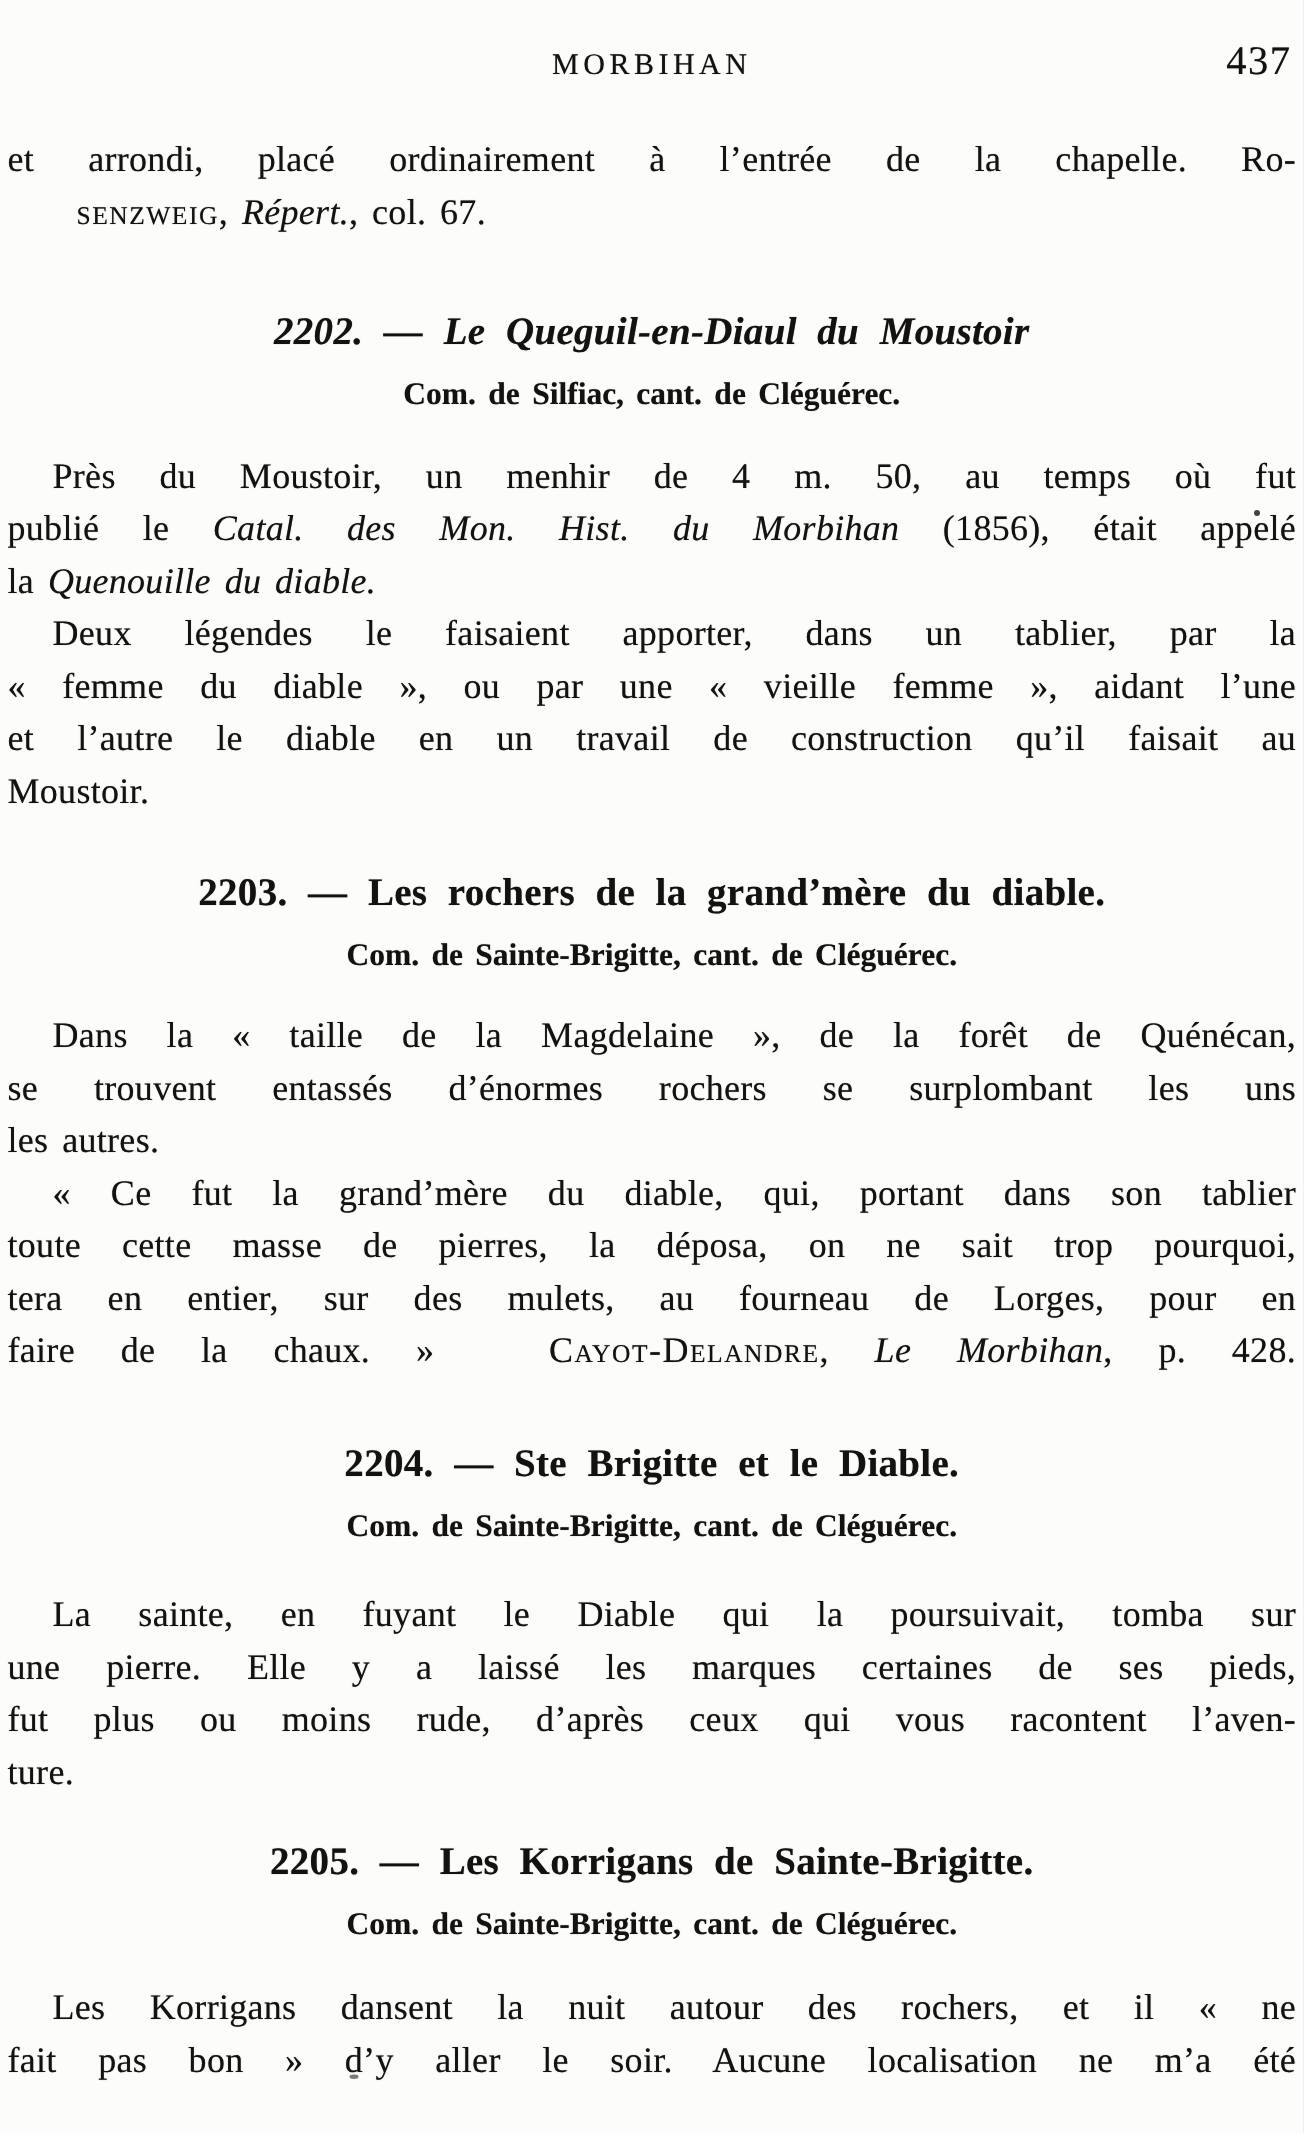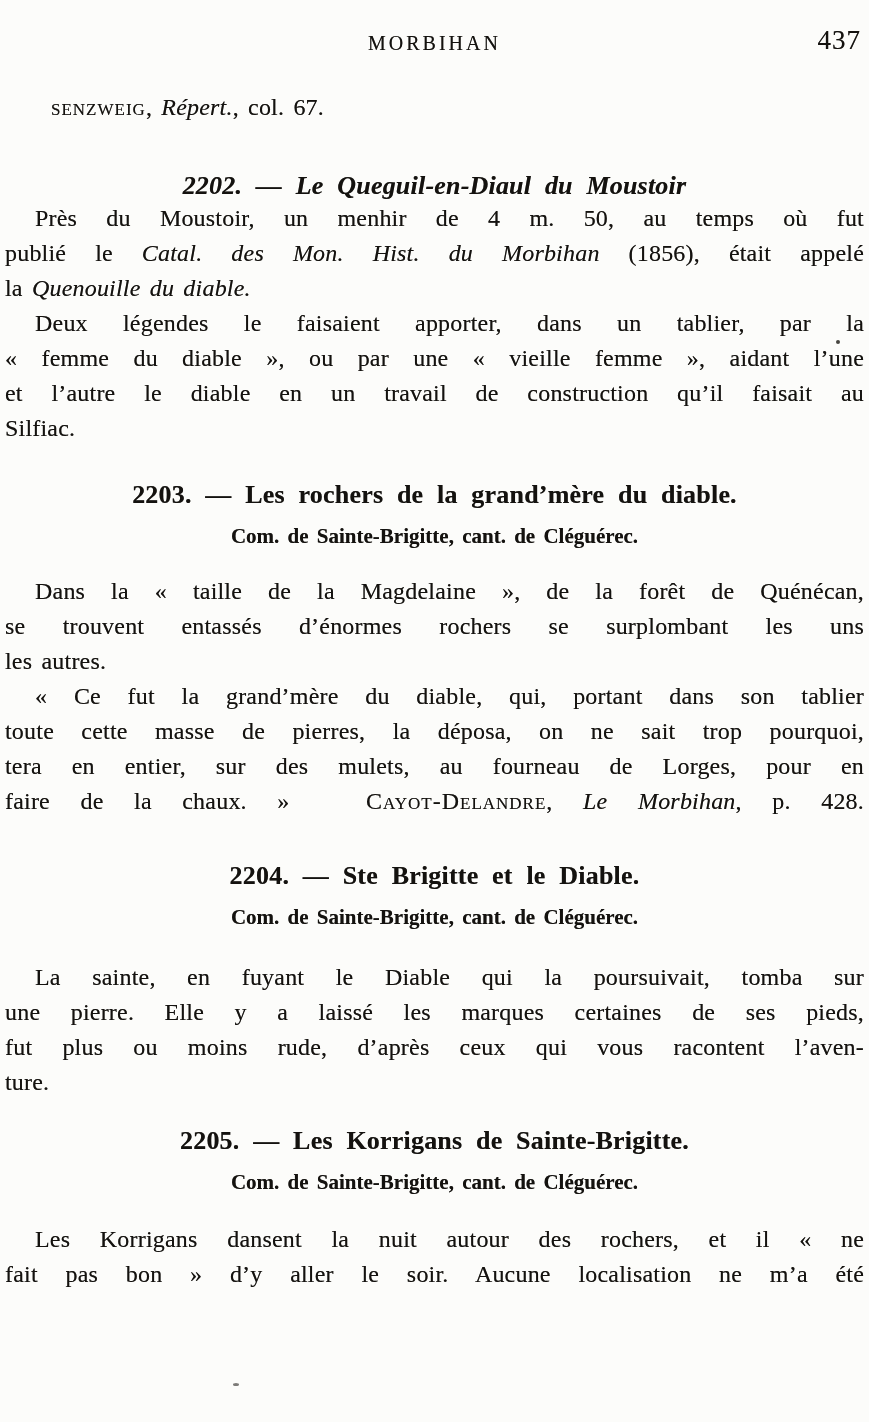--- a/index.html
+++ b/index.html
@@ -82,35 +82,37 @@
 <div class="page">
 
   <header class="page-header">
     <div class="running-title">MORBIHAN</div>
     <div class="page-number">437</div>
   </header>
 
   <main class="page-body">
 
     <section class="continuation">
+      <div class="line"><span class="seg-n">et arrondi, placé ordinairement à l’entrée de la chapelle. Ro-</span></div>
       <div class="line left"><span class="seg-sc">senzweig</span><span class="seg-n">, </span><span class="seg-i">Répert.</span><span class="seg-n">, col. 67.</span></div>
     </section>
 
     <section class="entry e1">
       <h2 class="entry-heading">2202. — Le Queguil-en-Diaul du Moustoir</h2>
+      <p class="entry-location">Com. de Silfiac, cant. de Cléguérec.</p>
       <div class="para">
         <div class="line indent"><span class="seg-n">Près du Moustoir, un menhir de 4 m. 50, au temps où fut</span></div>
         <div class="line"><span class="seg-n">publié le </span><span class="seg-i">Catal. des Mon. Hist. du Morbihan</span><span class="seg-n"> (1856), était appelé</span></div>
         <div class="line left"><span class="seg-n">la </span><span class="seg-i">Quenouille du diable.</span></div>
       </div>
       <div class="para">
         <div class="line indent"><span class="seg-n">Deux légendes le faisaient apporter, dans un tablier, par la</span></div>
         <div class="line"><span class="seg-n">« femme du diable », ou par une « vieille femme », aidant l’une</span></div>
         <div class="line"><span class="seg-n">et l’autre le diable en un travail de construction qu’il faisait au</span></div>
-        <div class="line left"><span class="seg-n">Silfiac.</span></div>
+        <div class="line left"><span class="seg-n">Moustoir.</span></div>
       </div>
     </section>
 
     <section class="entry e2">
       <h2 class="entry-heading">2203. — Les rochers de la grand’mère du diable.</h2>
       <p class="entry-location">Com. de Sainte-Brigitte, cant. de Cléguérec.</p>
       <div class="para">
         <div class="line indent"><span class="seg-n">Dans la « taille de la Magdelaine », de la forêt de Quénécan,</span></div>
         <div class="line"><span class="seg-n">se trouvent entassés d’énormes rochers se surplombant les uns</span></div>
         <div class="line left"><span class="seg-n">les autres.</span></div>

